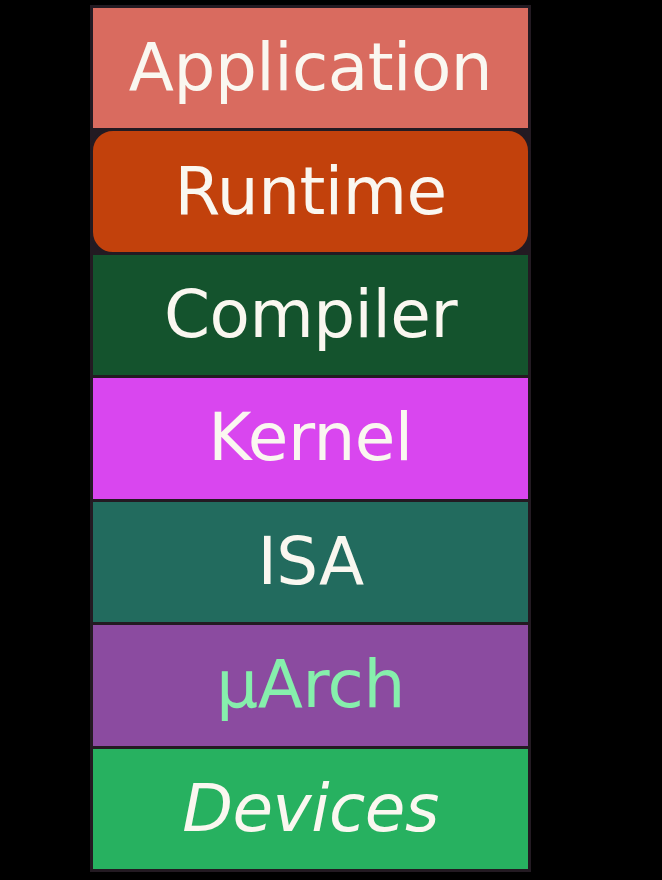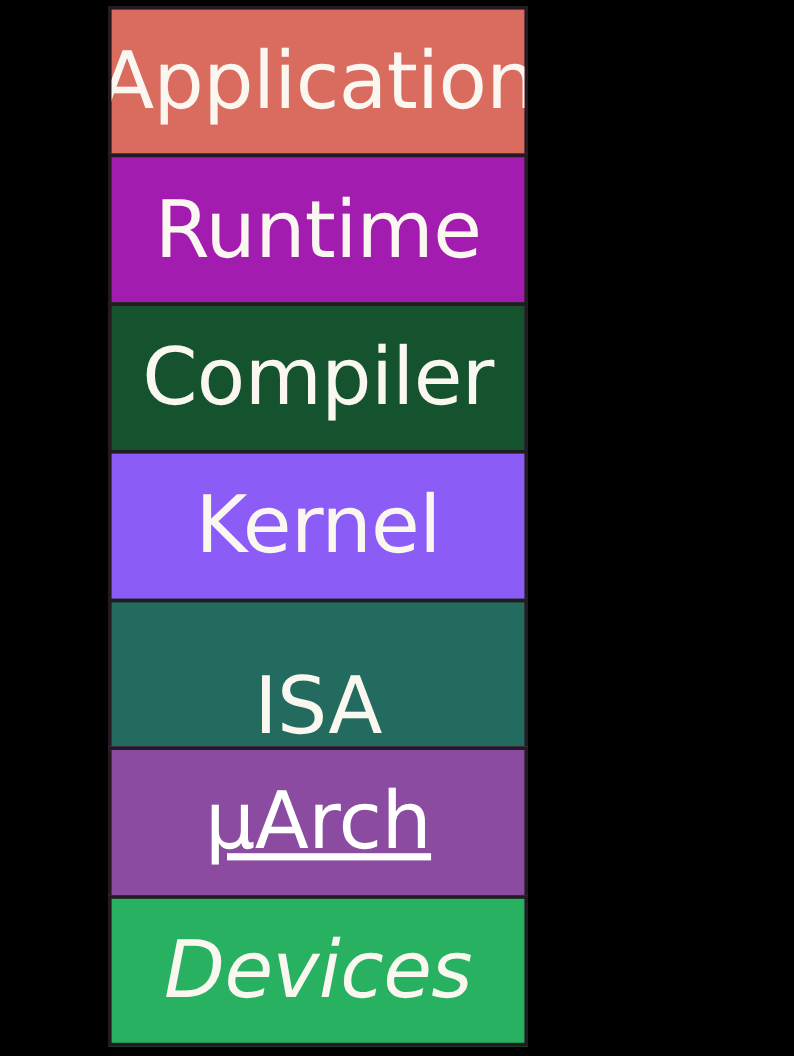--- a/index.html
+++ b/index.html
@@ -10,21 +10,21 @@
   body {
     width: 662px;
     height: 880px;
     overflow: hidden;
     font-family: "DejaVu Sans", sans-serif;
   }
   #stack-diagram {
     position: absolute;
     left: 90px;
     top: 5px;
-    width: 350px;
+    width: 441px;
     height: 867px;
     display: flex;
     flex-direction: column;
     background: #231a22;
   }
   .layer-band {
     flex: 1 1 0;
     position: relative;
     display: flex;
     align-items: center;
@@ -54,37 +54,37 @@
 </style>
 </head>
 <body style="background-color: rgb(0, 0, 0);">
 
 <div id="stack-diagram">
 
   <div class="layer-band" style="background-color: rgb(217, 107, 95);">
     <span class="layer-label" style="color: rgb(250, 247, 240);">Application</span>
   </div>
 
-  <div class="layer-band" style="background-color: #a21caf;">
+  <div class="layer-band" style="background-color: #c2410c; border-radius: 23px;">
     <span class="layer-label" style="color: rgb(250, 247, 240);">Runtime</span>
   </div>
 
   <div class="layer-band" style="background-color: #14532d;">
     <span class="layer-label" style="color: rgb(250, 247, 240);">Compiler</span>
   </div>
 
-  <div class="layer-band" style="background-color: #8b5cf6;">
+  <div class="layer-band" style="background-color: #d946ef;">
     <span class="layer-label" style="color: rgb(250, 247, 240);">Kernel</span>
   </div>
 
-  <div class="layer-band" style="background-color: rgb(34, 107, 94); align-items: flex-end;">
+  <div class="layer-band" style="background-color: rgb(34, 107, 94);">
     <span class="layer-label" style="color: rgb(250, 247, 240);">ISA</span>
   </div>
 
   <div class="layer-band" style="background-color: rgb(139, 75, 160);">
-    <span class="layer-label" style="color: #ffffff; text-decoration: underline;">µArch</span>
+    <span class="layer-label" style="color: #86efac;">µArch</span>
   </div>
 
   <div class="layer-band" style="background-color: rgb(39, 177, 96);">
     <span class="layer-label" style="color: rgb(250, 247, 240);">Devices</span>
   </div>
 
 </div>
 
 </body></html>

